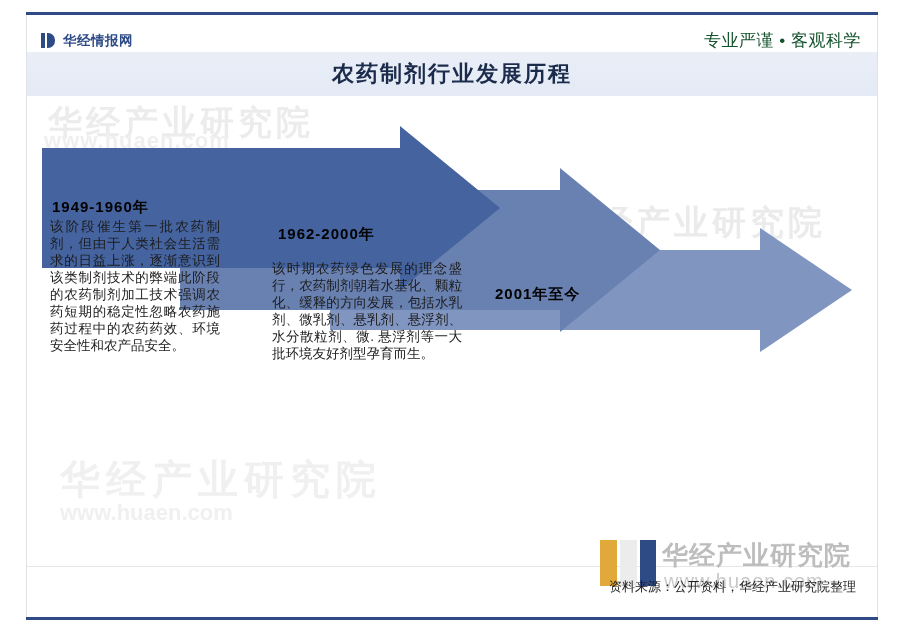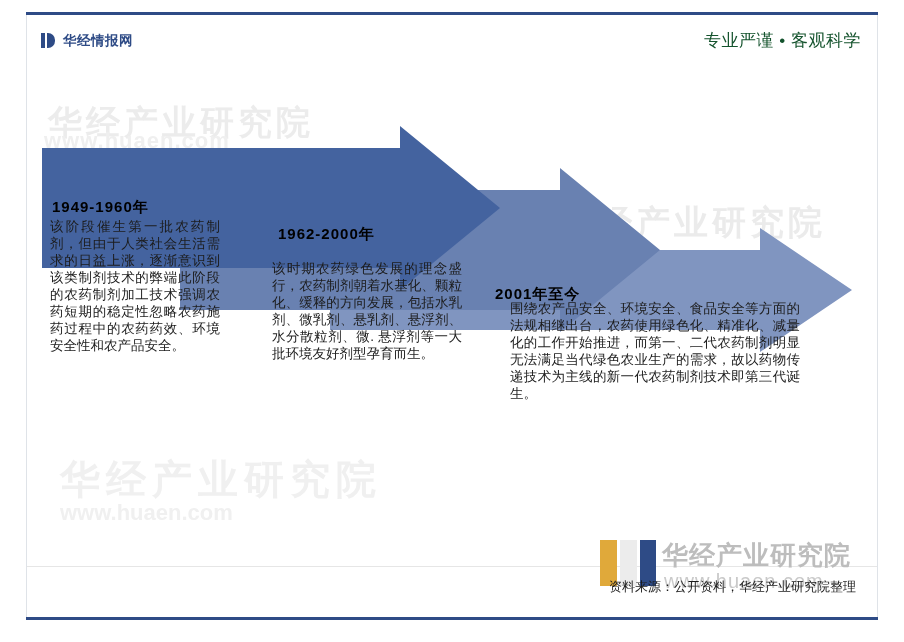--- a/index.html
+++ b/index.html
@@ -149,20 +149,23 @@
     <div class="brand">
       <span class="brand-mark">
         <i class="a"></i>
           <i class="b"></i>
       </span>
       <span class="brand-text">华经情报网</span>
     </div>
     <div class="header-right">专业严谨 • 客观科学</div>
   </div>
 
+  <div class="title-band">
+    <div class="title">农药制剂行业发展历程</div>
+  </div>
 
   <div class="wm wm1">华经产业研究院</div>
   <div class="wm wm2">www.huaen.com</div>
   <div class="wm wm3">华经产业研究院</div>
   <div class="wm wm4">华经产业研究院</div>
   <div class="wm wm5">www.huaen.com</div>
 
   <svg class="arrowwrap" viewBox="0 0 904 642" xmlns="http://www.w3.org/2000/svg">
 
     <polygon points="330,250 760,250 760,228 852,290 760,352 760,330 330,330" fill="#8095c0"></polygon>
@@ -172,21 +175,20 @@
     <polygon points="42,148 400,148 400,126 500,208 400,290 400,268 42,268" fill="#44639f"></polygon>
   </svg>
 
   <div class="stage-label" style="left:52px;top:198px;">1949-1960年</div>
   <div class="stage-body" style="left:50px;top:218px;width:170px;">该阶段催生第一批农药制剂，但由于人类社会生活需求的日益上涨，逐渐意识到该类制剂技术的弊端此阶段的农药制剂加工技术强调农药短期的稳定性忽略农药施药过程中的农药药效、环境安全性和农产品安全。</div>
 
   <div class="stage-label" style="left:278px;top:225px;text-align:right;">1962-2000年</div>
   <div class="stage-body" style="left:272px;top:260px;width:190px;">该时期农药绿色发展的理念盛行，农药制剂朝着水基化、颗粒化、缓释的方向发展，包括水乳剂、微乳剂、悬乳剂、悬浮剂、水分散粒剂、微. 悬浮剂等一大批环境友好剂型孕育而生。</div>
 
   <div class="stage-label" style="left:495px;top:285px;">2001年至今</div>
-  <div class="stage-body" style="left:510px;top:300px;width:290px;">围绕农产品安全、环境安全、食品安全等方面的法规相继出台，农药使用绿色化、精准化、减量化的工作开始推进，而第一、二代农药制剂明显无法满足当代绿色农业生产的需求，故以药物传递技术为主线的新一代农药制剂技术即第三代诞生。</div>
 
   <div class="footer-sep"></div>
 
   <div class="logo">
     <svg class="logo-bars" width="56" height="46" viewBox="0 0 56 46" xmlns="http://www.w3.org/2000/svg">
       <rect x="0" y="0" width="17" height="46" fill="#e0a93a"></rect>
       <rect x="20" y="0" width="17" height="46" fill="#ececec"></rect>
       <rect x="40" y="0" width="16" height="46" fill="#2e4b86"></rect>
     </svg>
     <div class="logo-text">华经产业研究院</div>

